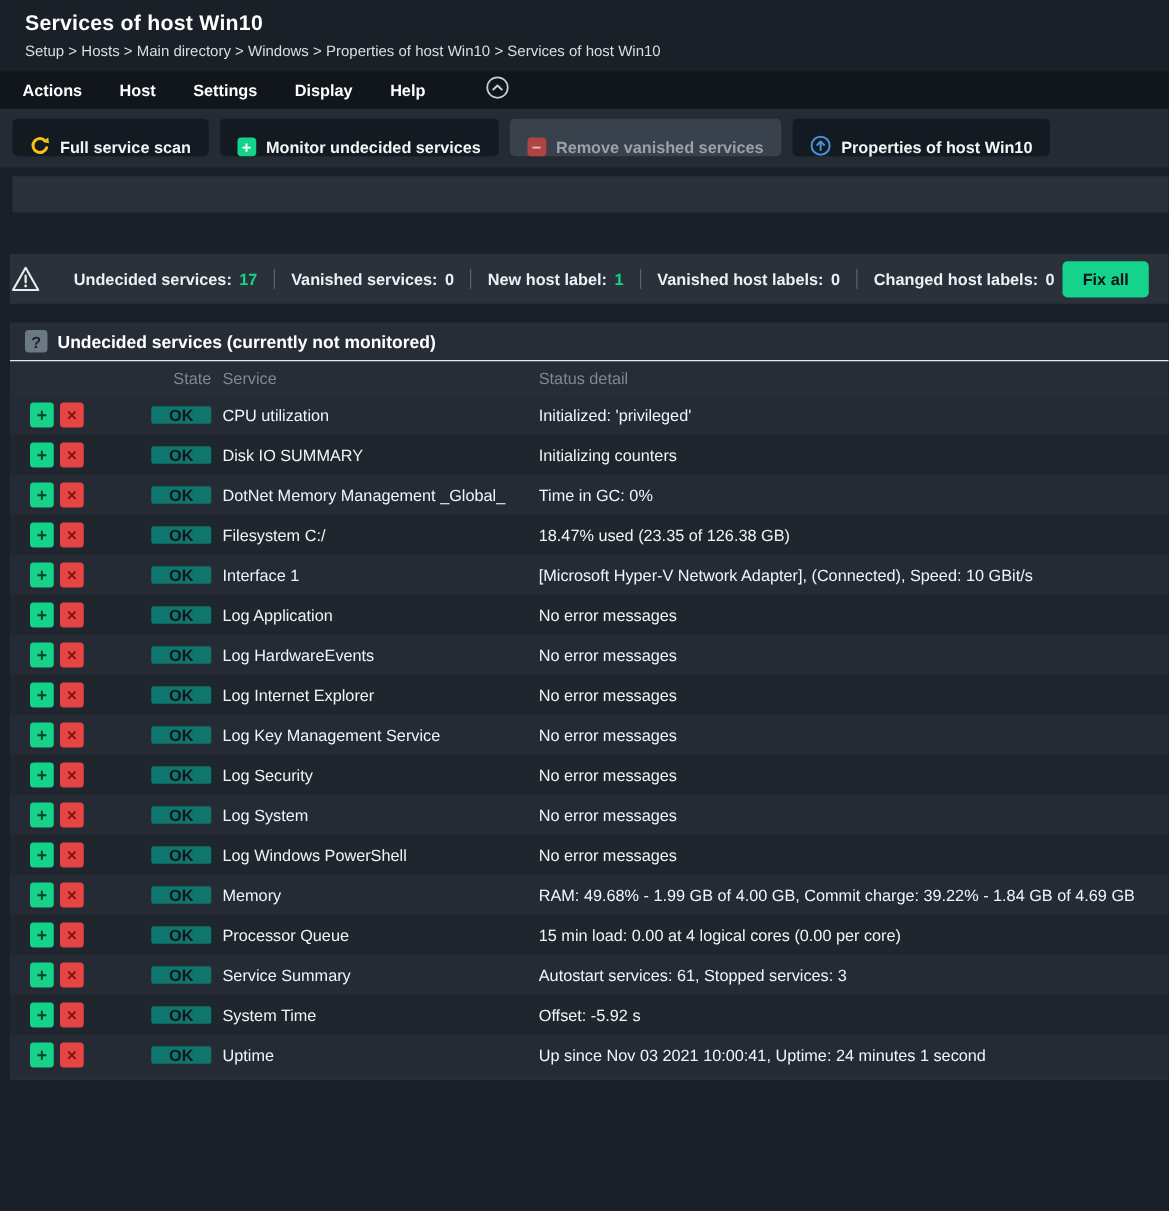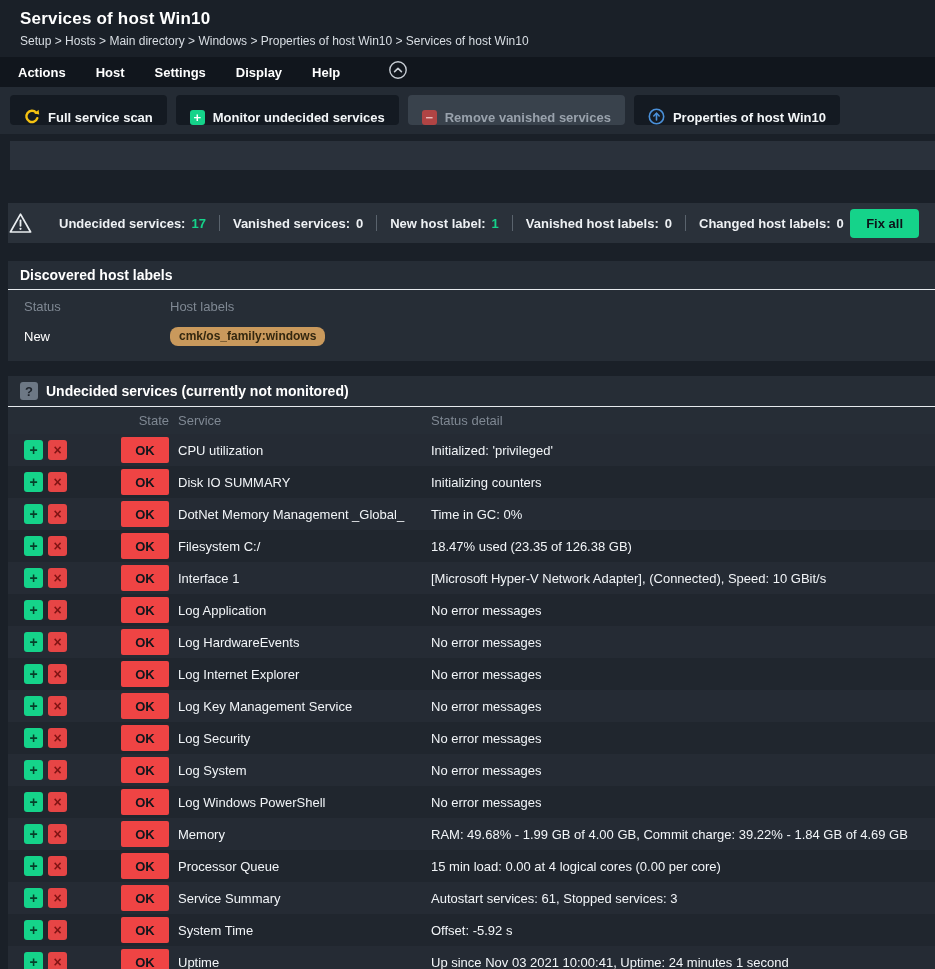--- a/index.html
+++ b/index.html
@@ -93,21 +93,21 @@
   .svc-row.alt { background: #20262e; }
   .row-actions { width: 113px; padding-left: 16px; display: flex; gap: 5px; align-items: center; }
   .icon-btn {
     width: 19px; height: 20px; border-radius: 3px; display: inline-flex;
     align-items: center; justify-content: center; font-size: 14px; font-weight: bold;
     cursor: pointer; line-height: 1;
   }
   .icon-btn.add { background: #15d38a; color: #06402a; }
   .icon-btn.del { background: #e64545; color: #801414; }
   .state-badge {
-    width: 48px; height: 26px; background: #ef4444; color: #10161c;
+    width: 48px; height: 14px; background: #0f766e; color: #10161c;
     border-radius: 2px; display: inline-flex; align-items: center; justify-content: center;
     font-size: 13px; font-weight: bold;
   }
   .svc-name { margin-left: 9px; width: 253px; font-size: 13px; color: #f2f5f8; }
   .svc-detail { flex: 1; font-size: 13px; color: #f2f5f8; }
 </style>
 </head>
 <body>
 
 <div class="app">
@@ -208,31 +208,20 @@
 
         <span class="sum-item">
           <span class="sum-label">Changed host labels:</span>
           <span class="sum-value">0</span>
 
         </span>
       </span>
     <button class="fix-all-btn">Fix all</button>
   </div>
 
-  <div class="panel labels-panel">
-    <div class="panel-heading">Discovered host labels</div>
-    <div class="labels-header">
-      <span class="col-status">Status</span>
-      <span>Host labels</span>
-    </div>
-    <div class="labels-row">
-      <span class="col-status">New</span>
-      <span class="host-label-pill">cmk/os_family:windows</span>
-    </div>
-  </div>
 
   <div class="panel services-panel">
     <div class="panel-heading">
       <span class="help-icon">?</span>
       <span>Undecided services (currently not monitored)</span>
     </div>
     <div class="svc-colhead">
       <span class="colhead-spacer"></span>
       <span class="colhead-state">State</span>
       <span class="colhead-service">Service</span>

